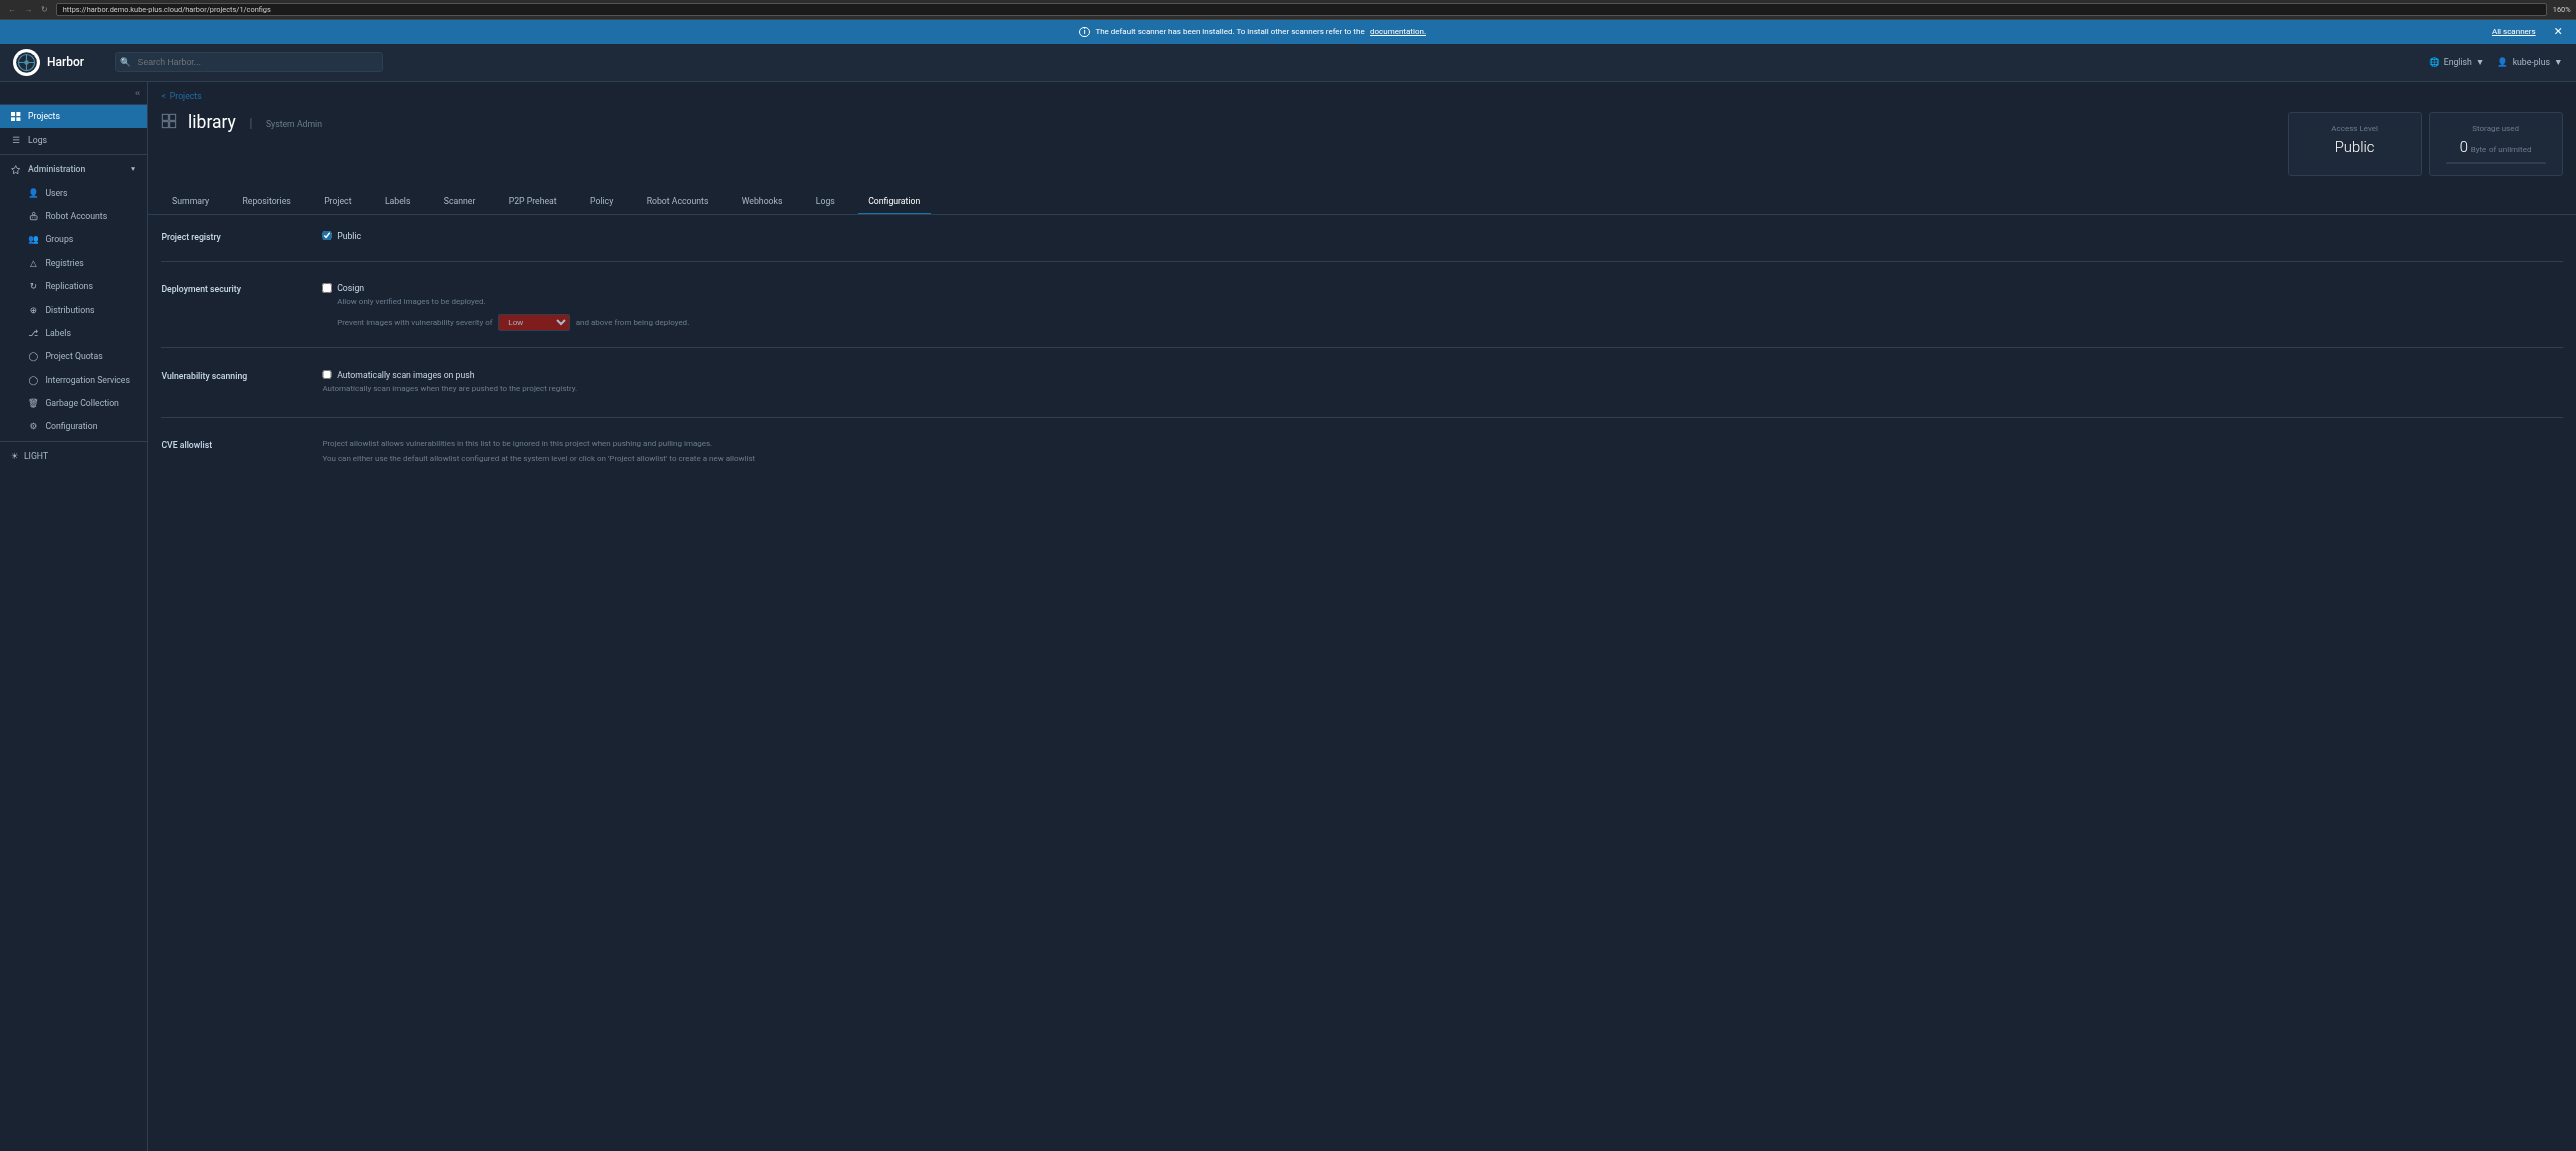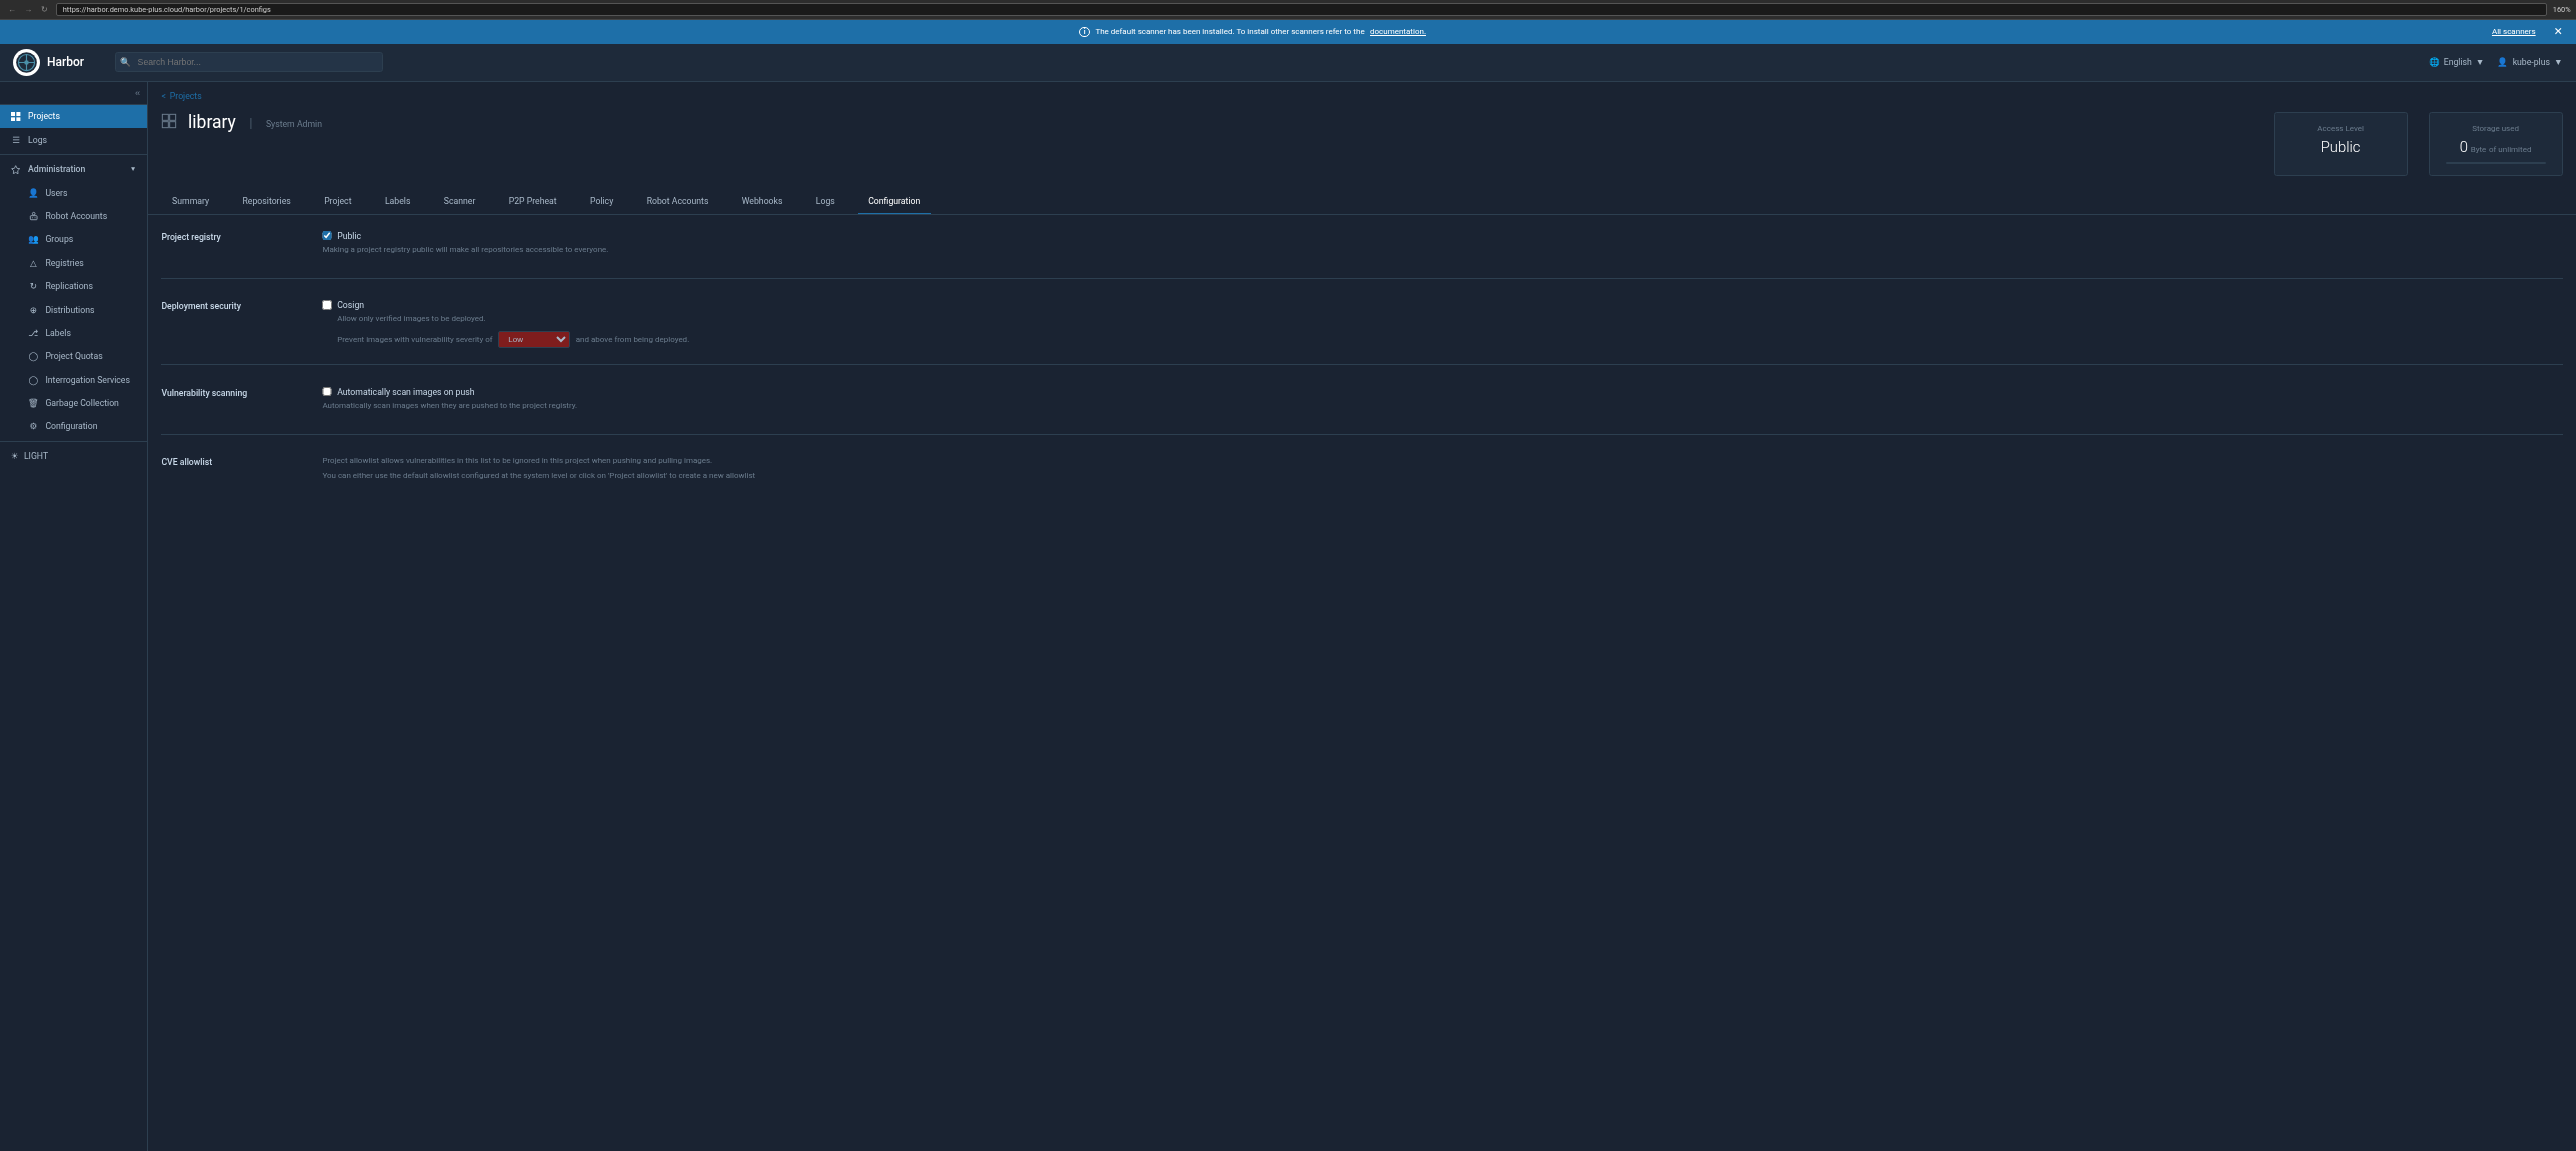--- a/index.html
+++ b/index.html
@@ -297,21 +297,21 @@
       margin: 0 2.7px;
     }
     .project-role {
       color: #6b7c8d;
       font-size: 8.7px;
       align-self: flex-end;
       padding-bottom: 2.7px;
     }
     .project-stats {
       display: flex;
-      gap: 21px;
+      gap: 7px;
     }
     .stat-card {
       background: #1e2a3a;
       border: 0.7px solid #2d3f50;
       border-radius: 2.7px;
       padding: 10.7px 16px;
       min-width: 134px;
       text-align: center;
     }
     .stat-label {
@@ -662,21 +662,20 @@
 
       <div class="config-row">
         <div class="config-label-col">
           <div class="config-label">Project registry</div>
         </div>
         <div class="config-controls">
           <div class="checkbox-row">
             <input type="checkbox" class="checkbox-input" checked="" style="">
             <label class="checkbox-label">Public</label>
           </div>
-          <div class="config-desc config-desc-top">Making a project registry public will make all repositories accessible to everyone.</div>
         </div>
       </div>
 
       <div class="config-row">
         <div class="config-label-col">
           <div class="config-label">Deployment security</div>
         </div>
         <div class="config-controls">
           <div class="checkbox-row">
             <input type="checkbox" class="checkbox-input" style="">

